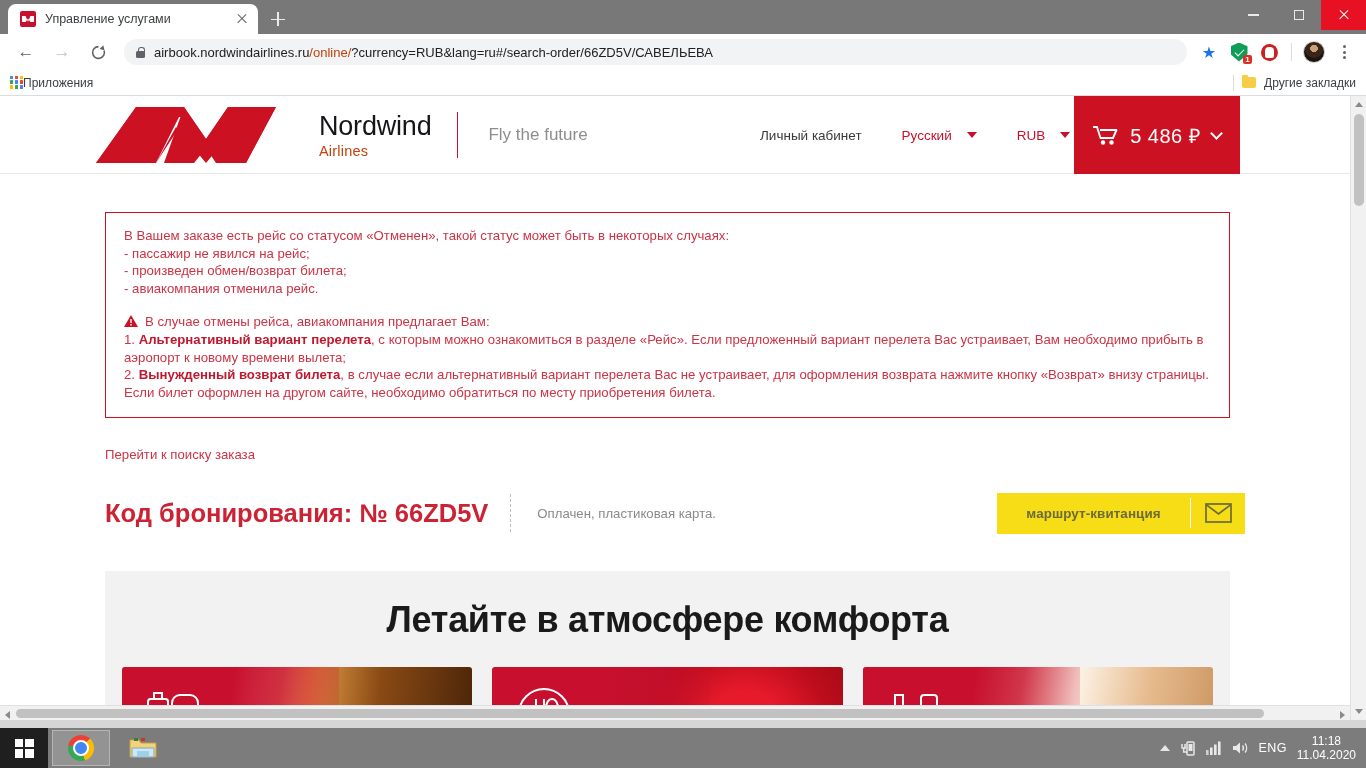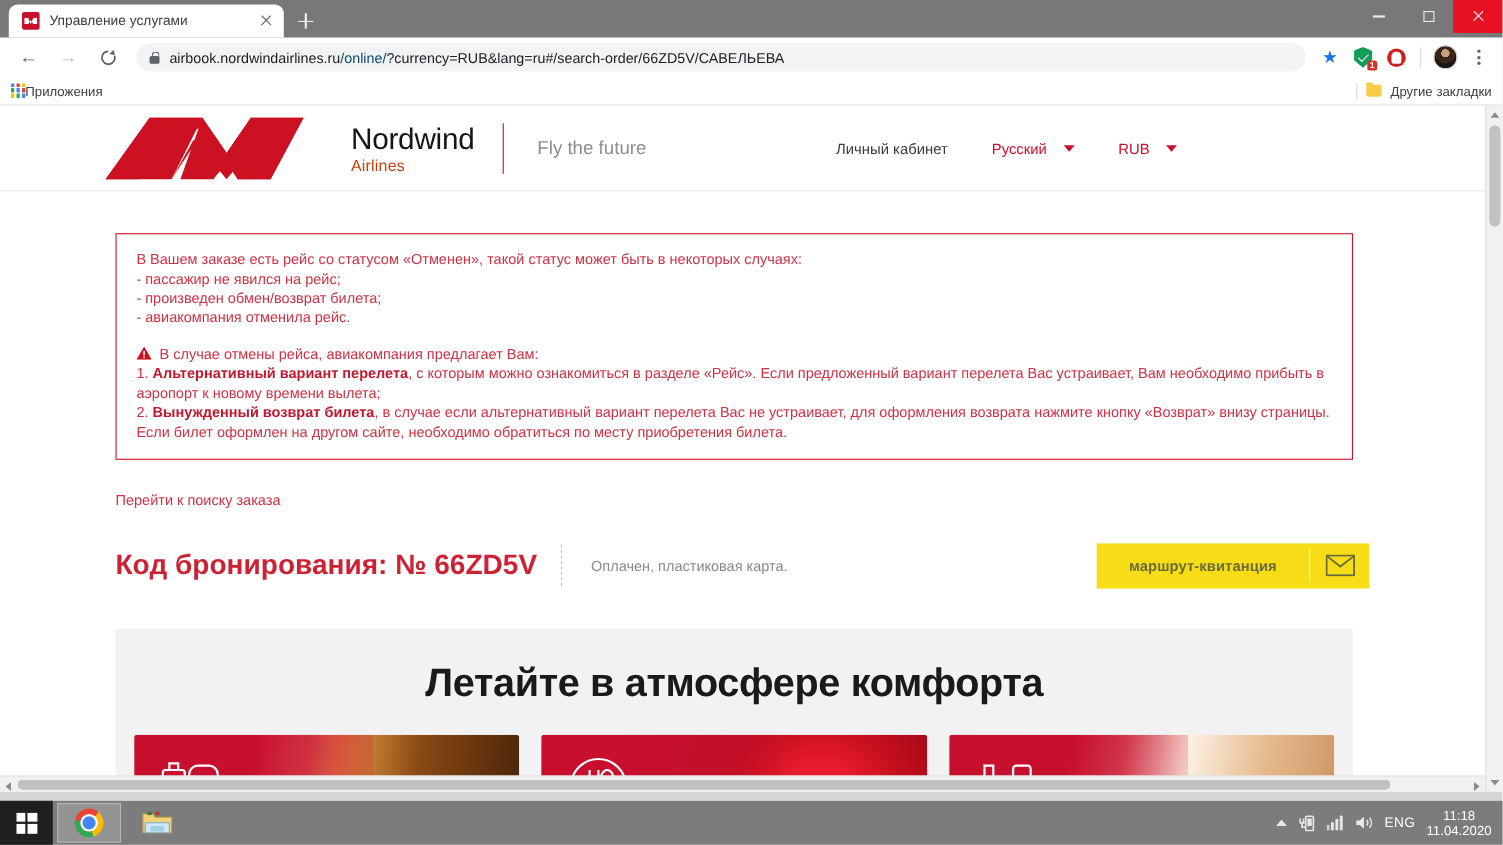--- a/index.html
+++ b/index.html
@@ -101,21 +101,21 @@
   .lock-icon::before {
     content: ""; position: absolute; left: 0; bottom: 0;
     width: 9px; height: 6.5px; background: #5f6368; border-radius: 1.5px;
   }
   .lock-icon::after {
     content: ""; position: absolute; left: 2px; top: 0;
     width: 5px; height: 6px; border: 1.5px solid #5f6368;
     border-bottom: none; border-radius: 3px 3px 0 0;
   }
   .url { font-size: 13px; color: #202124; white-space: nowrap; }
-  .url .dim { color: #0c4a6e; }
+  .url .dim { color: #c2410c; }
   .tb-icons { display: flex; align-items: center; gap: 2px; }
   .tb-icon { width: 28px; height: 28px; display: flex; align-items: center; justify-content: center; cursor: pointer; position: relative; }
   .star {
     color: #1a73e8; font-size: 16px;
   }
   .ext-shield {
     width: 17px; height: 19px; background: #0f9d58;
     clip-path: polygon(50% 0, 100% 20%, 100% 62%, 50% 100%, 0 62%, 0 20%);
     position: relative;
   }
@@ -461,20 +461,29 @@
         <span class="tagline">Fly the future</span>
 
         <div class="hdr-nav">
           <span class="nav-link">Личный кабинет</span>
           <span class="nav-opt">Русский</span>
           <span class="caret"></span>
           <span class="nav-opt">RUB</span>
           <span class="caret"></span>
         </div>
 
+        <div class="cart">
+          <svg class="cart-icon" viewBox="0 0 26 21">
+            <path d="M0 2 H4 L7.5 13 H20 L23.5 5 H7" fill="none" stroke="#fff" stroke-width="1.9" stroke-linejoin="round"></path>
+            <circle cx="10" cy="17.5" r="2.2" fill="#fff"></circle>
+            <circle cx="18.5" cy="17.5" r="2.2" fill="#fff"></circle>
+          </svg>
+          <span class="cart-price">5 486 ₽</span>
+          <span class="cart-caret"></span>
+        </div>
       </div>
 
       <div class="alert">
         <p>В Вашем заказе есть рейс со статусом «Отменен», такой статус может быть в некоторых случаях:</p>
         <p>- пассажир не явился на рейс;</p>
         <p>- произведен обмен/возврат билета;</p>
         <p>- авиакомпания отменила рейс.</p>
         <div class="para2">
           <p>
             <svg class="warn-icon" viewBox="0 0 14 12">

